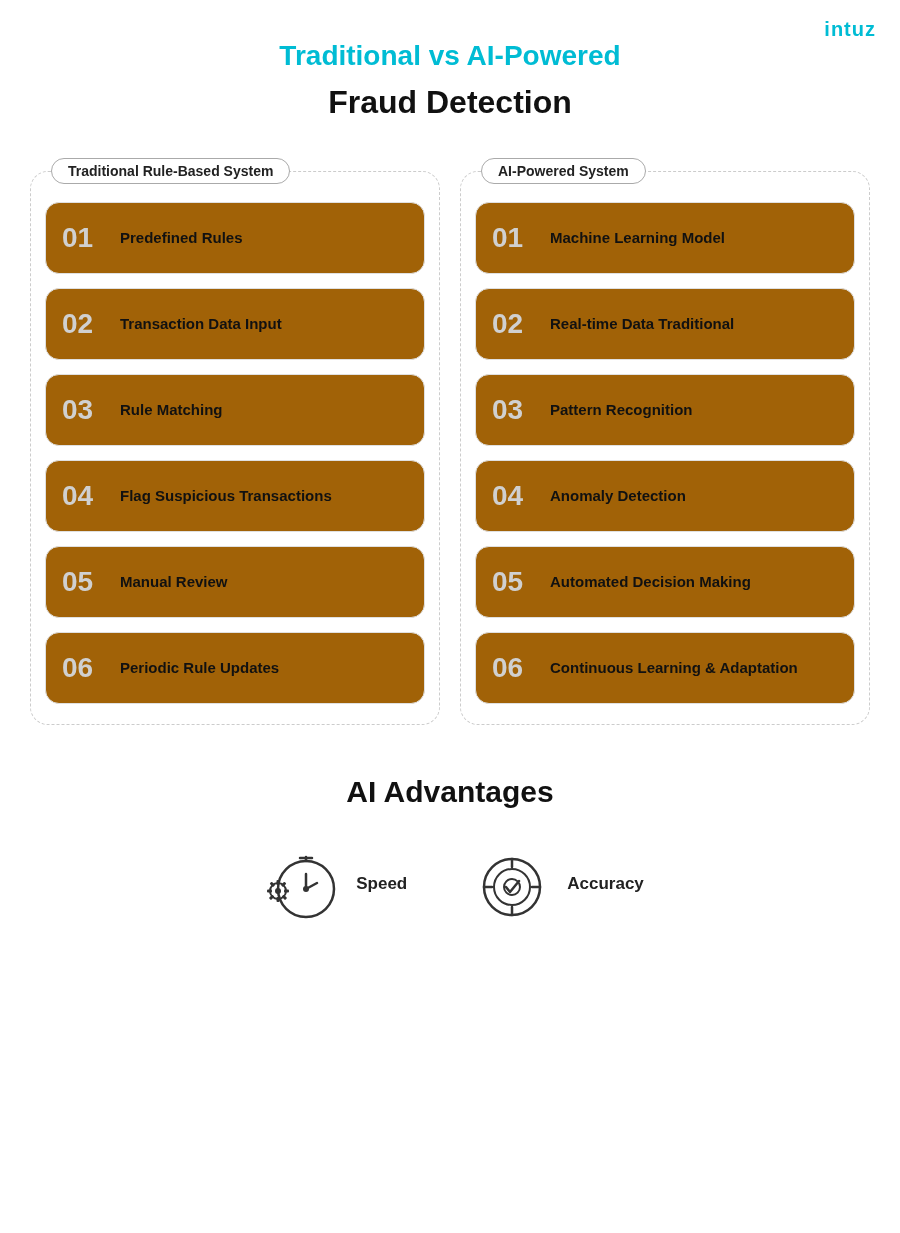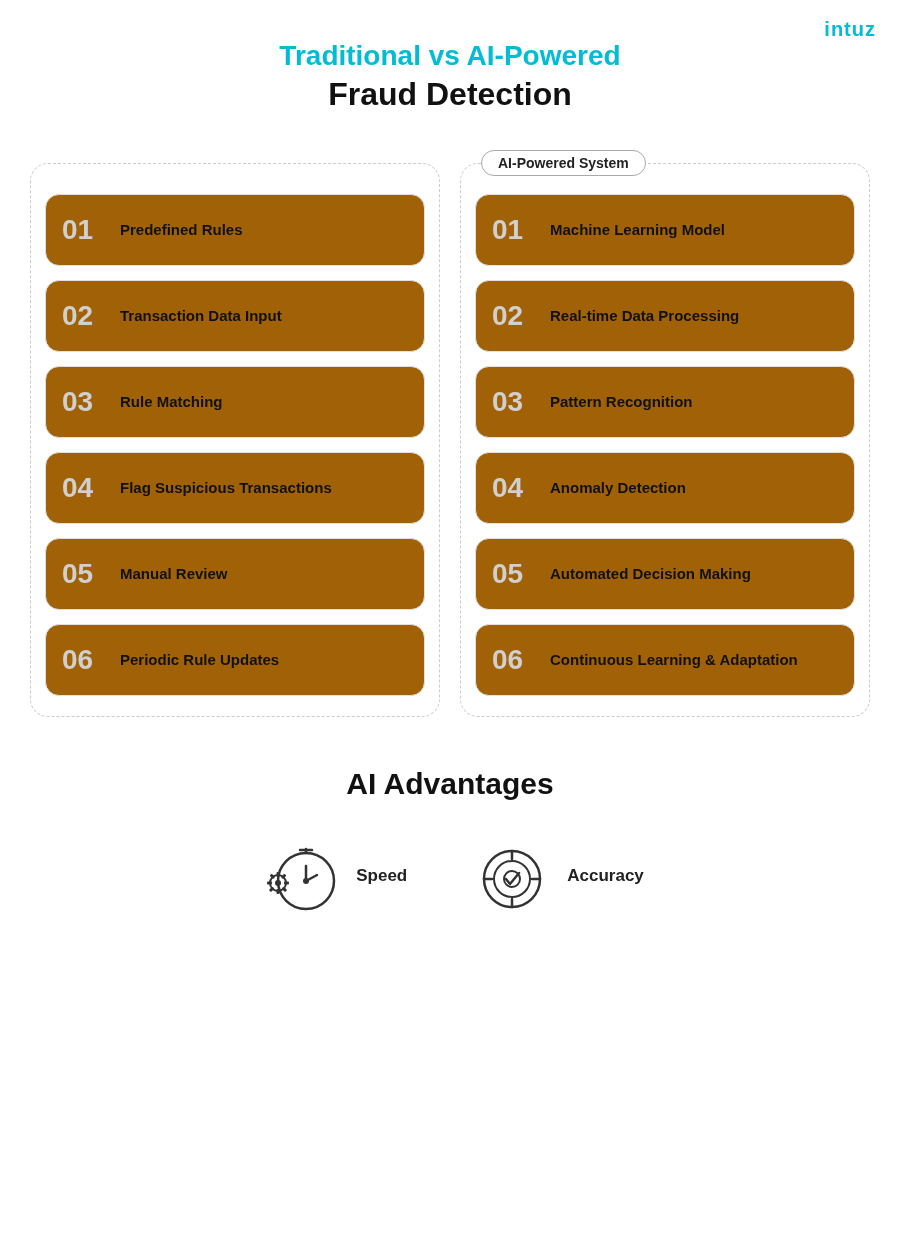--- a/index.html
+++ b/index.html
@@ -25,21 +25,21 @@
     }
     .header-line1 {
       font-size: 28px;
       font-weight: 700;
       color: #00bcd4;
     }
     .header-line2 {
       font-size: 32px;
       font-weight: 900;
       color: #111;
-      margin-top: 4px;
+      margin-top: 12px;
     }
     .comparison-container {
       display: flex;
       gap: 20px;
       padding: 20px 30px;
       margin-top: 10px;
     }
     .panel {
       flex: 1;
       border: 1.5px dashed #ccc;
@@ -121,20 +121,21 @@
 <div class="logo">intuz</div>
 
 <div class="header">
   <div class="header-line1">Traditional vs AI-Powered</div>
   <div class="header-line2">Fraud Detection</div>
 </div>
 
 <div class="comparison-container">
 
   <div class="panel">
+    <div class="panel-label">Traditional Rule-Based System</div>
 
     <div id="traditional-steps">
         <div class="step-card">
       <span class="step-number">01</span>
       <span class="step-label">Predefined Rules</span>
     </div>
         <div class="step-card">
       <span class="step-number">02</span>
       <span class="step-label">Transaction Data Input</span>
     </div>
@@ -159,21 +160,21 @@
 
   <div class="panel">
     <div class="panel-label">AI-Powered System</div>
     <div id="ai-steps">
         <div class="step-card">
       <span class="step-number">01</span>
       <span class="step-label">Machine Learning Model</span>
     </div>
         <div class="step-card">
       <span class="step-number">02</span>
-      <span class="step-label">Real-time Data Processing</span>
+      <span class="step-label">Real-time Data Traditional</span>
     </div>
         <div class="step-card">
       <span class="step-number">03</span>
       <span class="step-label">Pattern Recognition</span>
     </div>
         <div class="step-card">
       <span class="step-number">04</span>
       <span class="step-label">Anomaly Detection</span>
     </div>
         <div class="step-card">

